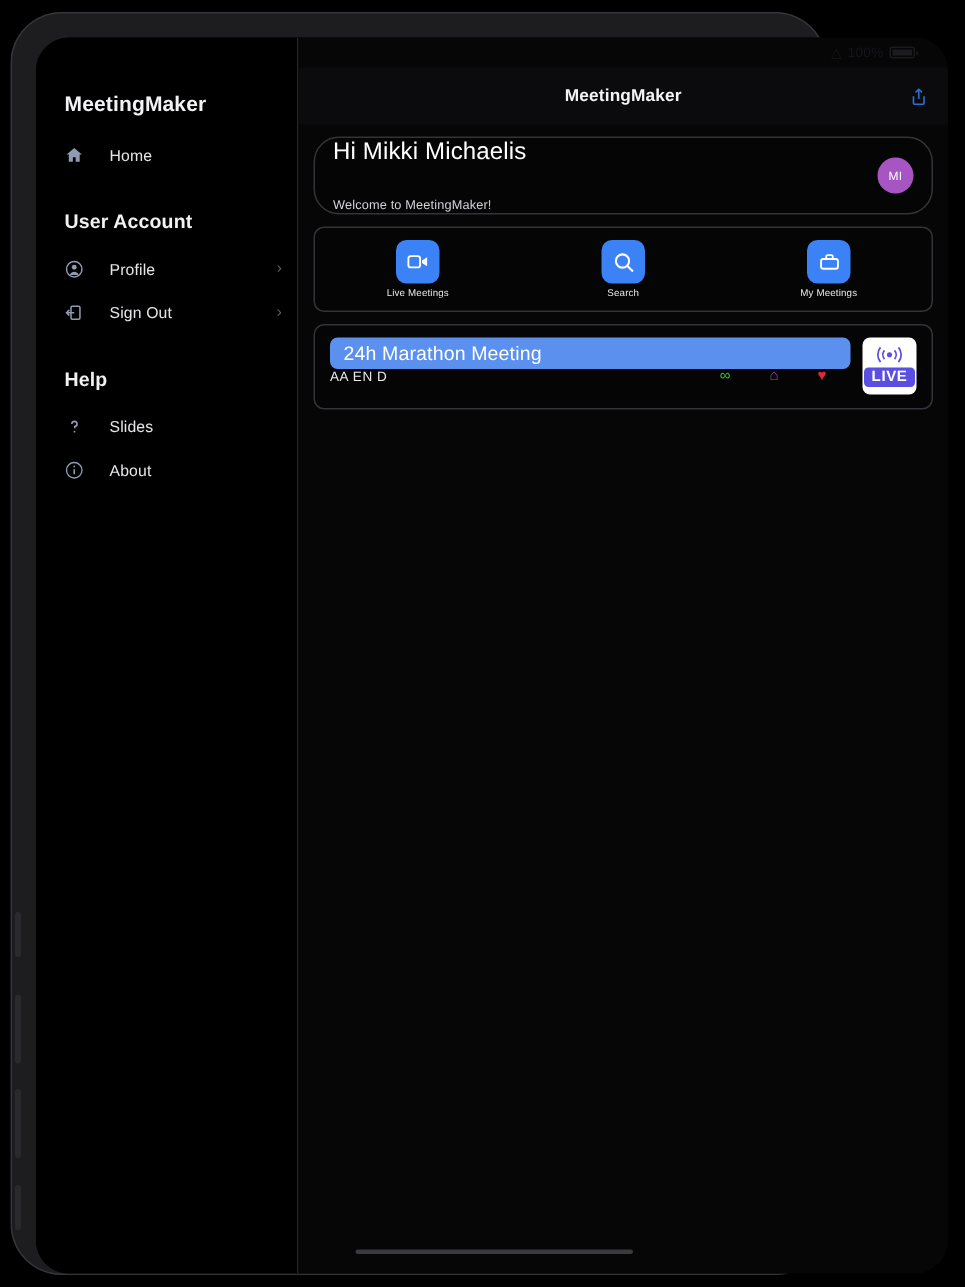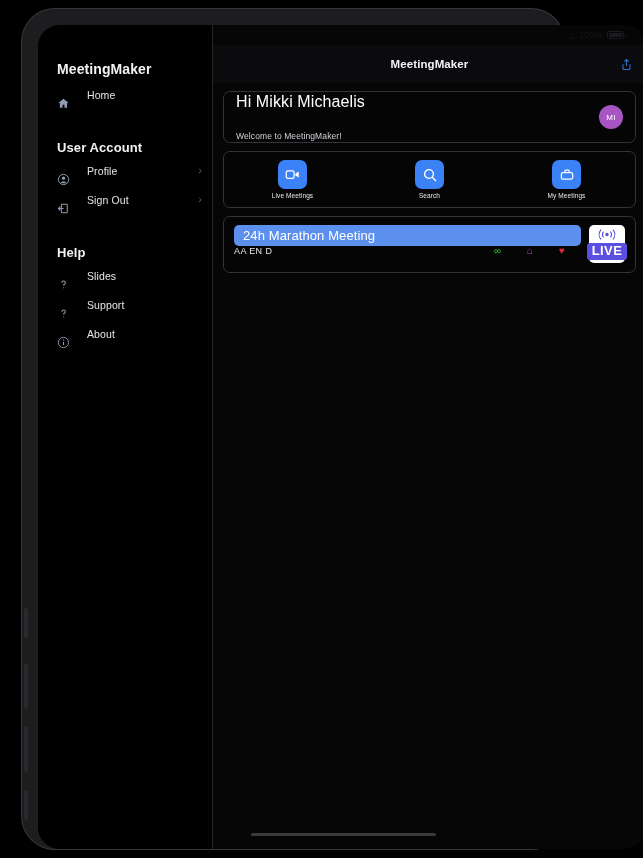--- a/index.html
+++ b/index.html
@@ -11,21 +11,21 @@
   }
   #screen {
     position: relative;
     width: 643px; height: 858px;
     background: #000;
   }
 
   
   .bezel {
     position: absolute;
-    left: 21px; top: 8px;
+    left: 7px; top: 8px;
     width: 544px; height: 842px;
     background: #1d1d1f;
     border-radius: 34px;
     box-shadow: inset 0 0 0 1px #35353a;
   }
   .bezel-inner {
     position: absolute;
     left: 17px; top: 17px;
     width: 608px; height: 824px;
     background: #000;
@@ -106,20 +106,21 @@
   
   .brand {
     color: #f2f2f4;
     font-size: 14px;
     font-weight: bold;
     padding: 0 0 12px 19px;
     letter-spacing: .1px;
   }
   .nav-item {
     display: flex;
+    align-items: center;
     height: 29px;
     padding: 0 10px 0 19px;
     cursor: pointer;
   }
   .nav-icon {
     width: 20px;
     flex-shrink: 0;
     display: flex;
     align-items: center;
     justify-content: flex-start;
@@ -191,20 +192,21 @@
     border: 1px solid #33333a;
     border-radius: 7px;
   }
 
   
   .greet {
     height: 52px;
     padding: 0 12px;
     display: flex;
     align-items: center;
+    border-radius: 17px;
   }
   .greet-text { flex: 1; }
   .greet-title {
     color: #fff;
     font-size: 16px;
     letter-spacing: .1px;
     line-height: 1.15;
   }
   .greet-sub {
     color: #d2d2d8;
@@ -308,21 +310,21 @@
     align-items: center;
     justify-content: center;
     gap: 2px;
     flex-shrink: 0;
     align-self: flex-start;
   }
   .live-waves { color: #5a4fe0; display: flex; }
   .live-text {
     background: #5a4fe0;
     color: #fff;
-    font-size: 13px;
+    font-size: 10px;
     font-weight: bold;
     border-radius: 3px;
     padding: 1px 5px;
     letter-spacing: .4px;
     line-height: 1.15;
   }
 
   
   .home-indicator {
     position: absolute;
@@ -392,29 +394,20 @@
           <div class="nav-item">
             <span class="nav-icon">
               <svg width="13" height="13" viewBox="0 0 24 24" fill="none" stroke="currentColor" stroke-width="2">
                   <path d="M9 8.6a3.2 3.2 0 1 1 3.6 3.2v2.1"></path>
                   <circle cx="12.3" cy="18" r="1.1" fill="currentColor" stroke="none"></circle>
                 </svg>
             </span>
             <span class="nav-label">Slides</span>
           </div>
 
-          <div class="nav-item">
-            <span class="nav-icon">
-              <svg width="13" height="13" viewBox="0 0 24 24" fill="none" stroke="currentColor" stroke-width="2">
-                  <path d="M9 8.6a3.2 3.2 0 1 1 3.6 3.2v2.1"></path>
-                  <circle cx="12.3" cy="18" r="1.1" fill="currentColor" stroke="none"></circle>
-                </svg>
-            </span>
-            <span class="nav-label">Support</span>
-          </div>
 
           <div class="nav-item">
             <span class="nav-icon">
               <svg width="13" height="13" viewBox="0 0 24 24" fill="none" stroke="currentColor" stroke-width="1.7">
                   <circle cx="12" cy="12" r="9.5"></circle>
                   <path d="M12 10.8v6" stroke-width="2"></path>
                   <circle cx="12" cy="7.3" r="1.1" fill="currentColor" stroke="none"></circle>
                 </svg>
             </span>
             <span class="nav-label">About</span>

